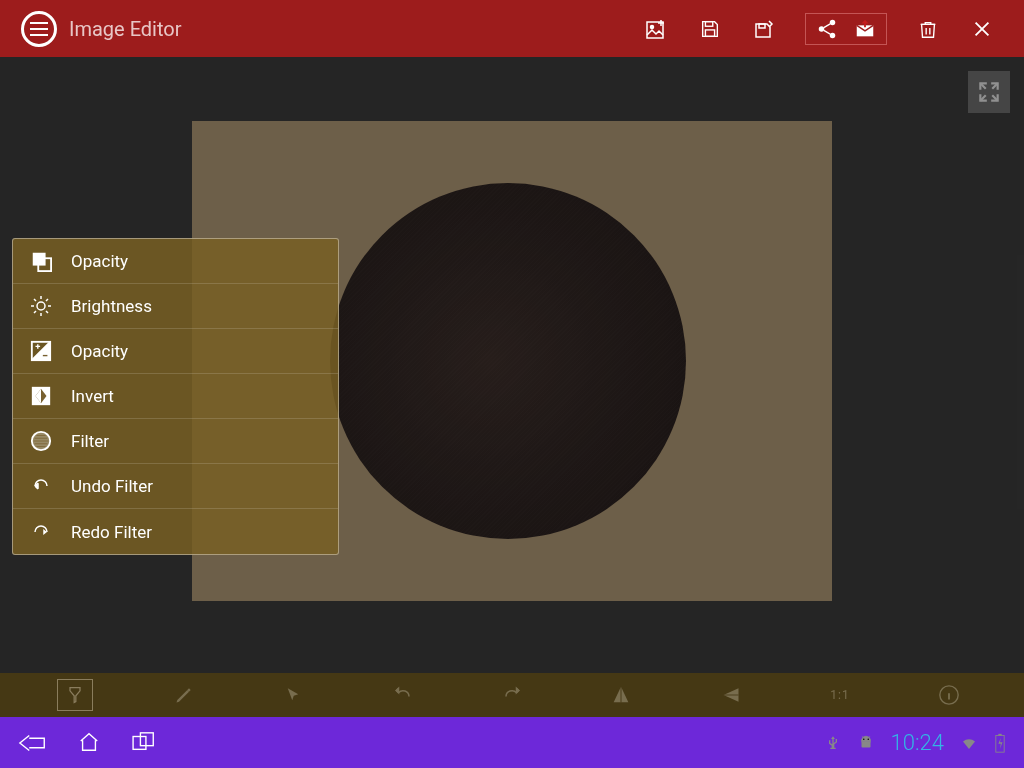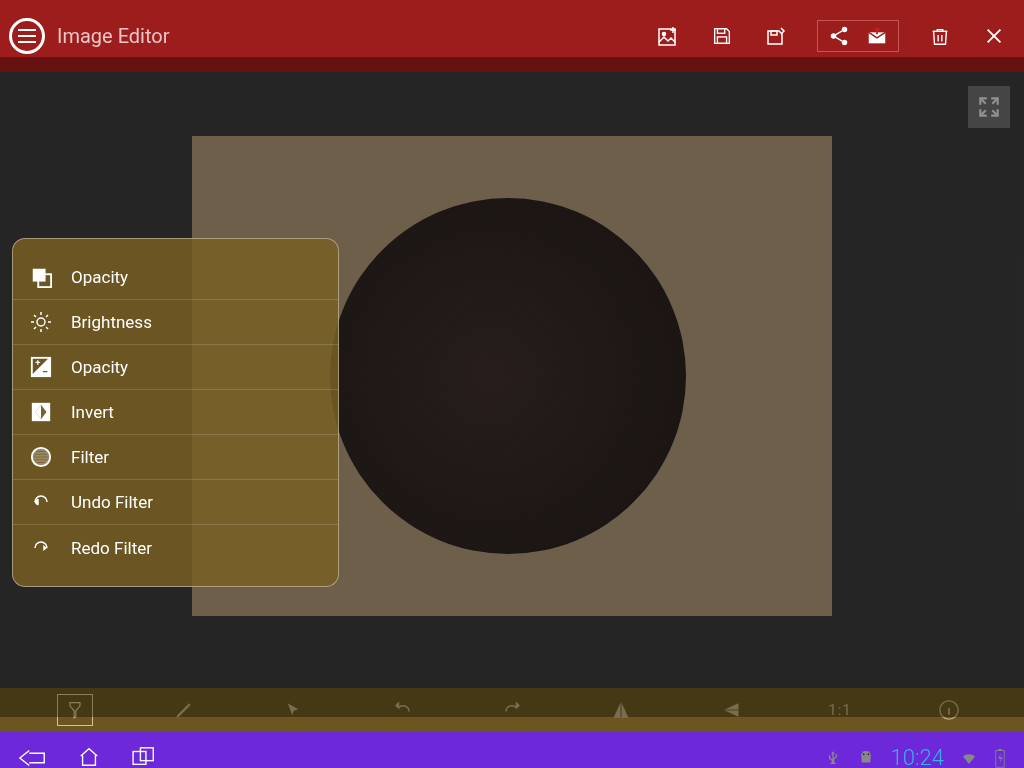--- a/index.html
+++ b/index.html
@@ -1,37 +1,37 @@
 <!DOCTYPE html>
 <html><head>
 <meta charset="utf-8">
 <style>
 *{margin:0;padding:0;box-sizing:border-box}
 body{font-family:Roboto,Arial,sans-serif;width:1024px;height:768px;overflow:hidden;background:#000}
-.header{height:72px;background:#9d1c1c;display:flex;align-items:center;padding:0 9px;gap:12px}
+.header{height:57px;background:#9d1c1c;display:flex;align-items:center;padding:0 21px;gap:12px}
 .menu-btn{width:36px;height:36px;border:3px solid #fff;border-radius:50%;display:flex;flex-direction:column;justify-content:center;align-items:center;gap:4px;cursor:pointer}
 .menu-btn span{width:18px;height:2px;background:#fff}
 .title{color:#e8c6c6;font-size:20px;font-weight:400;flex:1}
 .header-icons{display:flex;gap:28px;align-items:center;padding-right:8px}
 .hicon{width:26px;height:26px;display:flex;align-items:center;justify-content:center;cursor:pointer;color:#fff}
 .share-box{border:1px solid #c45555;display:flex;padding:2px}
 .share-box .hicon{margin:0 6px}
 .canvas-area{position:relative;height:616px;background:#3a3a3a;overflow:hidden}
 .canvas{position:absolute;left:192px;top:64px;width:640px;height:480px;background:#a89270}
 .circle{position:absolute;left:138px;top:62px;width:356px;height:356px;border-radius:50%;background:radial-gradient(circle at 45% 50%,#3c2e2a 0%,#2e2422 50%,#241c1a 100%);background-image:repeating-linear-gradient(135deg,rgba(255,255,255,0.015) 0,rgba(255,255,255,0.015) 1px,transparent 1px,transparent 3px),radial-gradient(circle at 45% 50%,#3c2e2a 0%,#2e2422 50%,#241c1a 100%)}
 .expand-btn{position:absolute;top:14px;right:14px;width:42px;height:42px;background:#6a6a6a;display:flex;align-items:center;justify-content:center;cursor:pointer}
-.menu-panel{position:absolute;left:12px;top:238px;width:327px;background:rgba(120,95,35,0.85);border:1px solid rgba(255,255,255,0.4);border-radius:13px;padding:16px 0;z-index:20}
+.menu-panel{position:absolute;left:12px;top:238px;width:327px;background:rgba(120,95,35,0.85);border:1px solid rgba(255,255,255,0.4);border-radius:3px;padding:0 0;z-index:20}
 .menu-item{display:flex;align-items:center;height:45px;padding:0 16px;gap:18px;cursor:pointer;border-bottom:1px solid rgba(255,255,255,0.15)}
 .menu-item:last-child{border-bottom:none}
 .mi-icon{width:24px;height:24px;display:flex;align-items:center;justify-content:center;color:#fff;flex-shrink:0}
 .mi-label{color:#fff;font-size:17px}
 .toolbar{height:44px;background:#6b5620;display:flex;align-items:center;justify-content:space-around;padding:0 20px}
 .tbtn{width:36px;height:32px;display:flex;align-items:center;justify-content:center;cursor:pointer;color:#b8a878}
 .tbtn.active{border:1px solid #d4c090}
-.tbtn.txt{font-size:15px;letter-spacing:1px}
+.tbtn.txt{font-size:12px;letter-spacing:1px}
 .nav-bar{height:51px;background:#6d28d9;display:flex;align-items:center;padding:0 18px;gap:28px}
 .nav-left{display:flex;gap:28px}
 .nav-right{margin-left:auto;display:flex;align-items:center;gap:14px;color:#33b5e5;font-size:22px}
 .nav-icon{color:#fff;cursor:pointer}
 .dim-overlay2{position:absolute;left:0;top:57px;width:1024px;height:660px;background:rgba(0,0,0,0.35);pointer-events:none;z-index:5}
 svg{display:block}
 </style>
 </head>
 <body>
 

